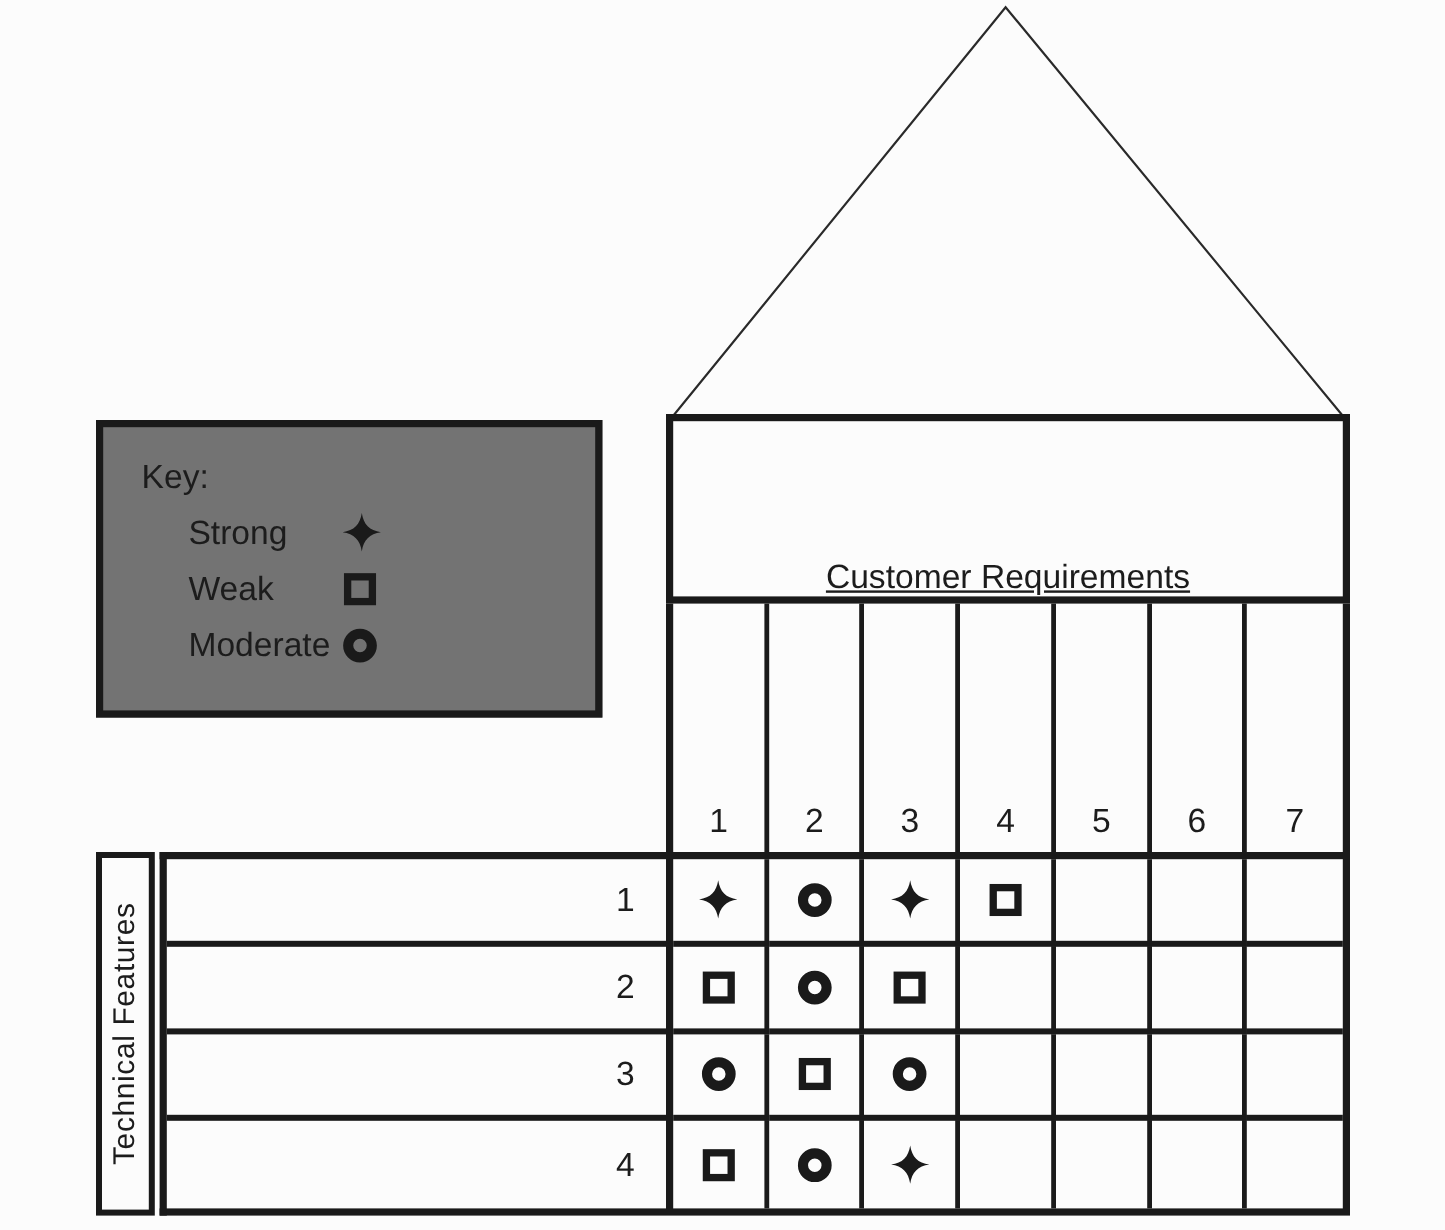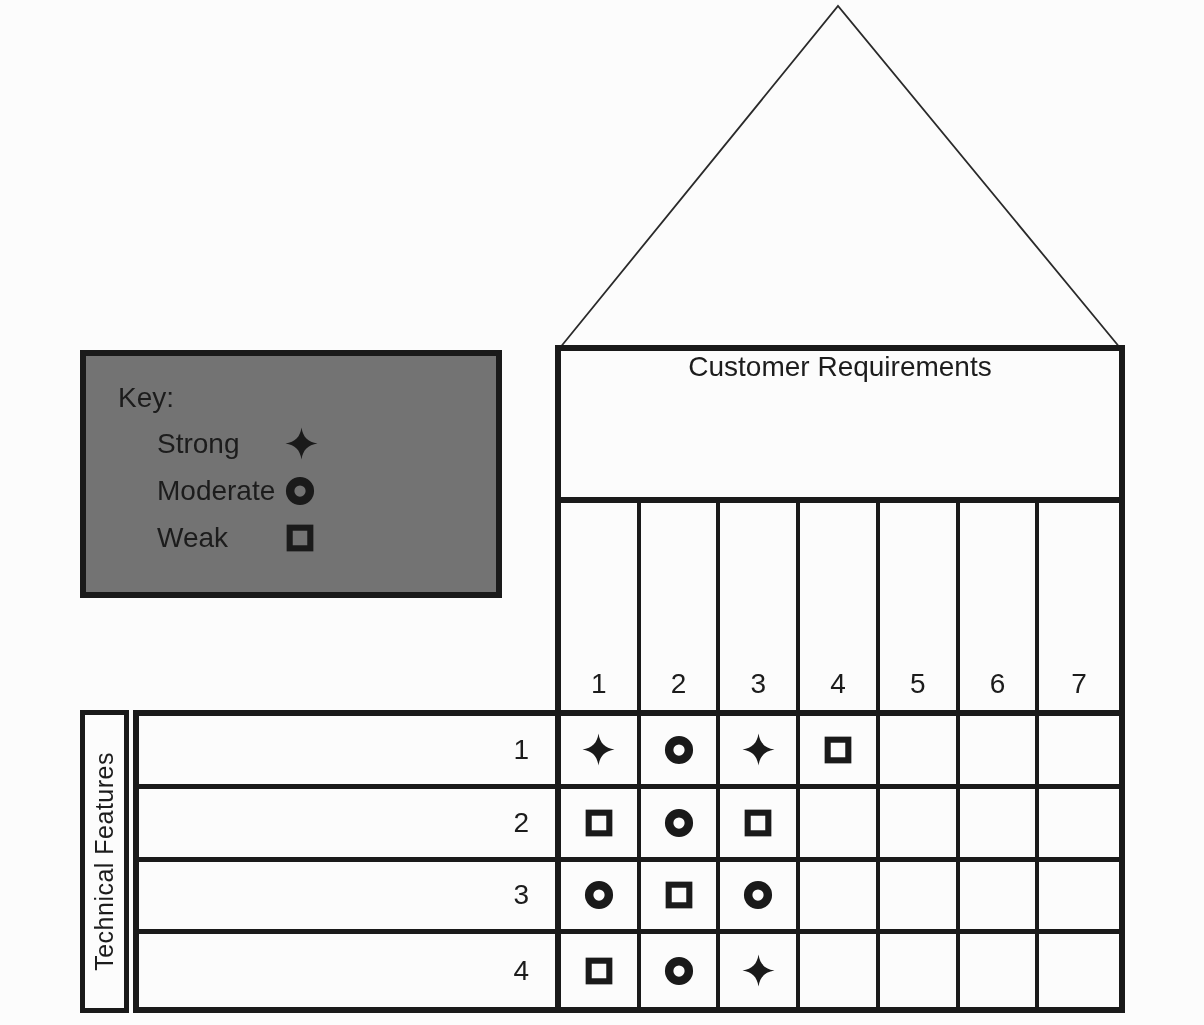--- a/index.html
+++ b/index.html
@@ -25,22 +25,23 @@
   }
   .key-title { font-size: 28px; line-height: 44px; }
   .key-row { display: flex; align-items: center; height: 47px; margin-left: 39px; }
   .key-label { font-size: 28px; min-width: 128px; display: inline-block; }
 
   
   .cr-box {
     left: 555px; top: 345px; width: 570px; height: 158px;
     border: 6px solid #1a1a1a;
     background: #fcfcfc;
-    display: flex; align-items: flex-start; justify-content: center;
+    display: flex; align-items: flex-end; justify-content: center;
     font-size: 28px;
+    text-decoration: underline;
   }
 
   
   .col-strip {
     left: 555px; top: 503px; width: 570px; height: 207px;
     border-left: 6px solid #1a1a1a; border-right: 6px solid #1a1a1a;
     display: grid; grid-template-columns: repeat(7, 1fr);
   }
   .col-cell {
     border-right: 4px solid #1a1a1a;
@@ -115,29 +116,29 @@
 <div class="abs key-box">
   <div class="key-title">Key:</div>
   <div>
       <div class="key-row">
         <span class="key-label">Strong</span>
         <svg viewBox="0 0 32 32" class="sym sym-star">
           <use href="#sym-star"></use>
         </svg>
       </div>
       <div class="key-row">
+        <span class="key-label">Weak</span>
+        <svg viewBox="0 0 32 32" class="sym sym-square">
+          <use href="#sym-square"></use>
+        </svg>
+      </div>
+      <div class="key-row">
         <span class="key-label">Moderate</span>
         <svg viewBox="0 0 32 32" class="sym sym-ring">
           <use href="#sym-ring"></use>
-        </svg>
-      </div>
-      <div class="key-row">
-        <span class="key-label">Weak</span>
-        <svg viewBox="0 0 32 32" class="sym sym-square">
-          <use href="#sym-square"></use>
         </svg>
       </div>
     </div>
 </div>
 
 <div class="abs cr-box">
   <span>Customer Requirements</span>
 </div>
 
 <div class="abs col-strip">

